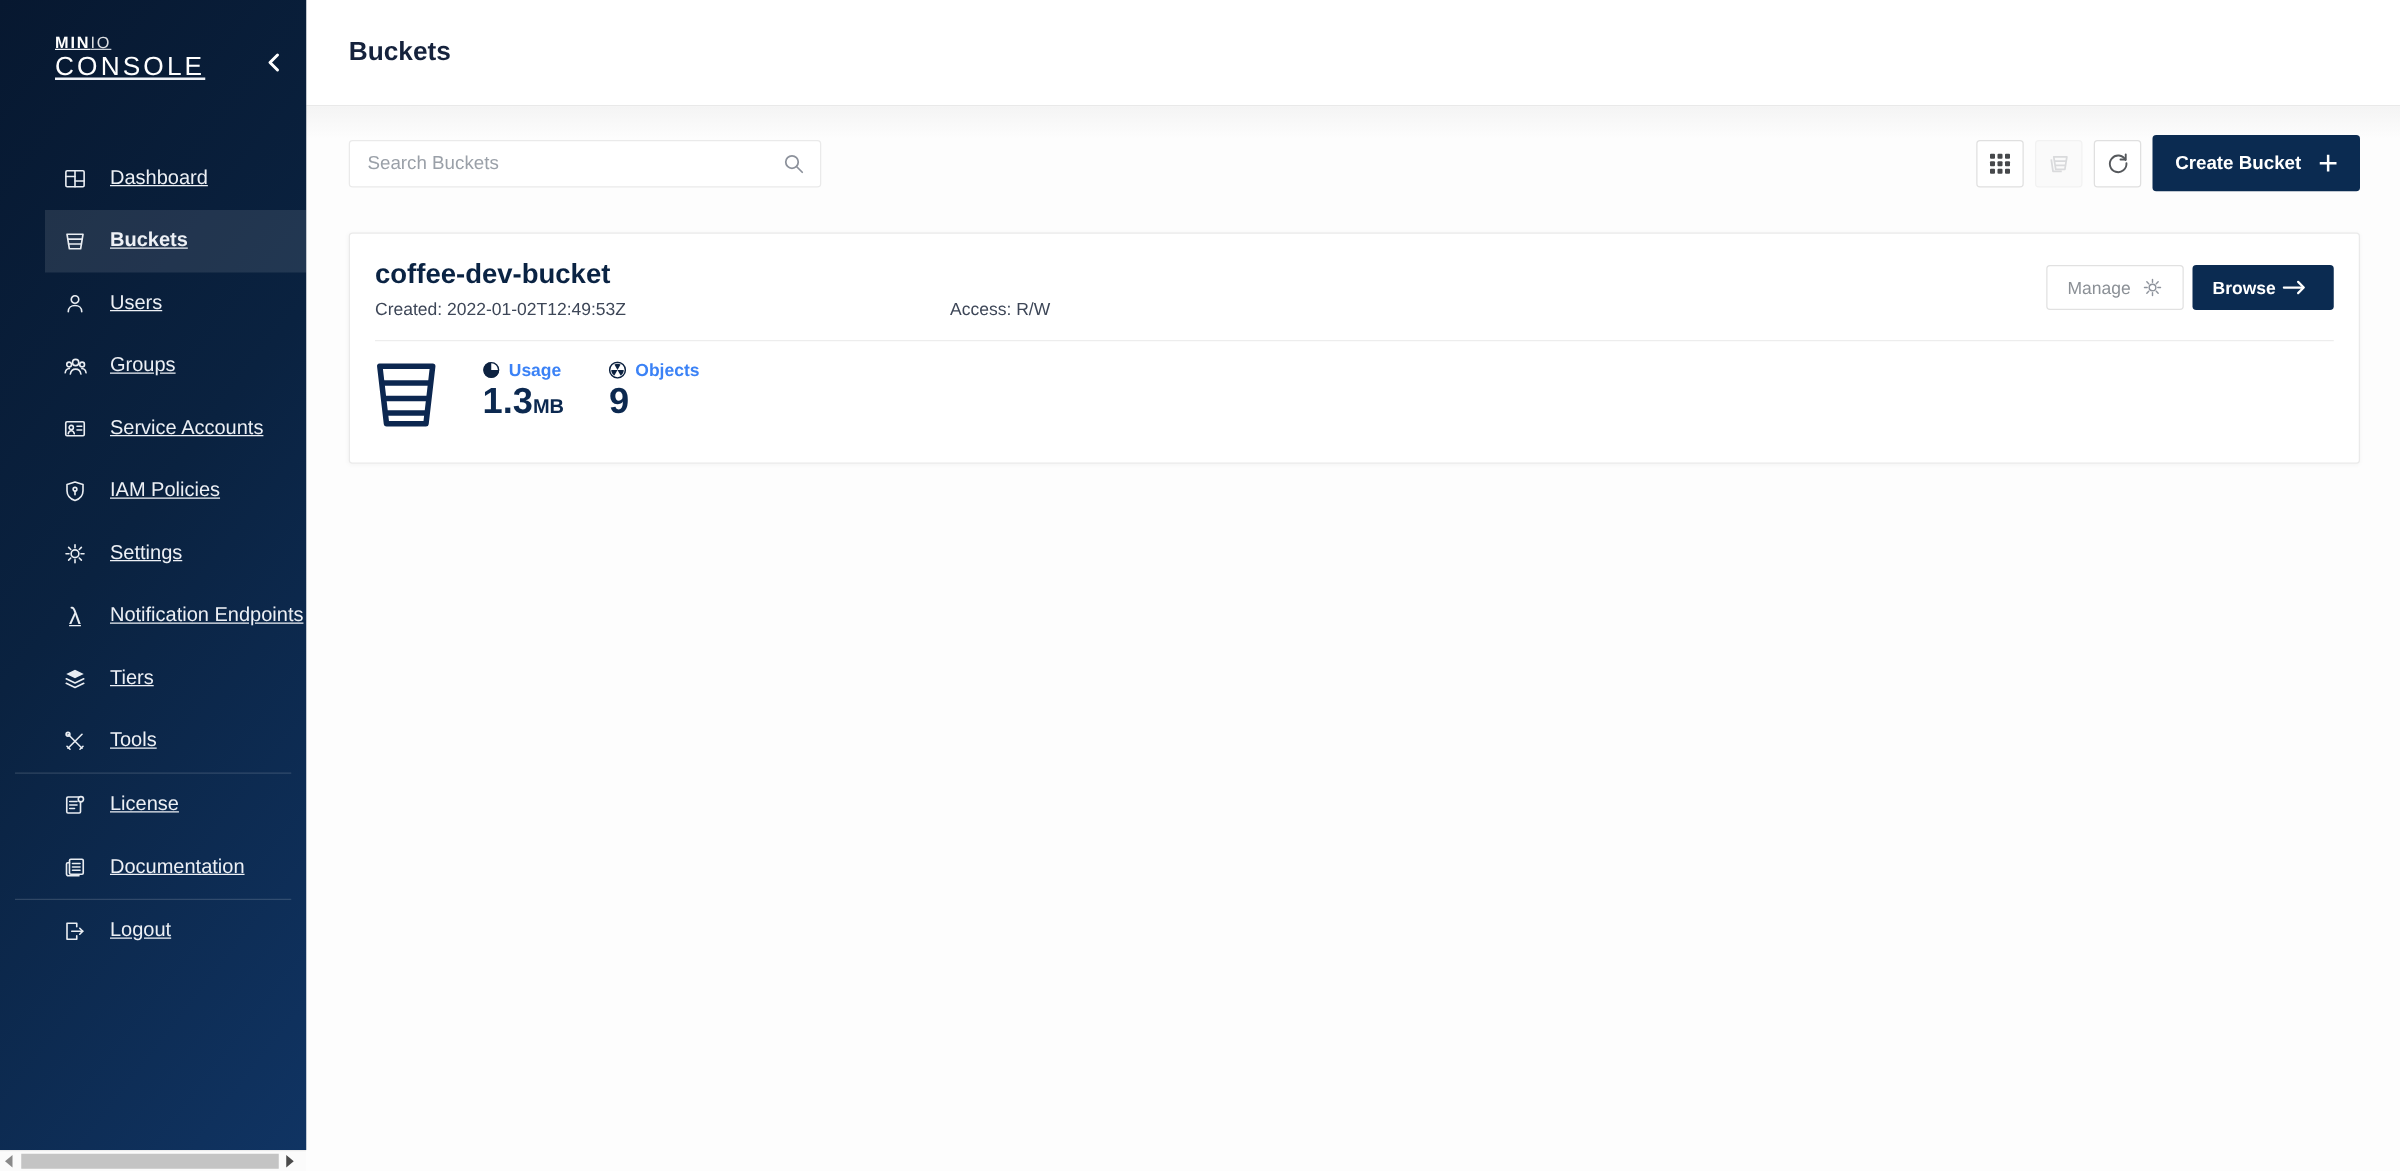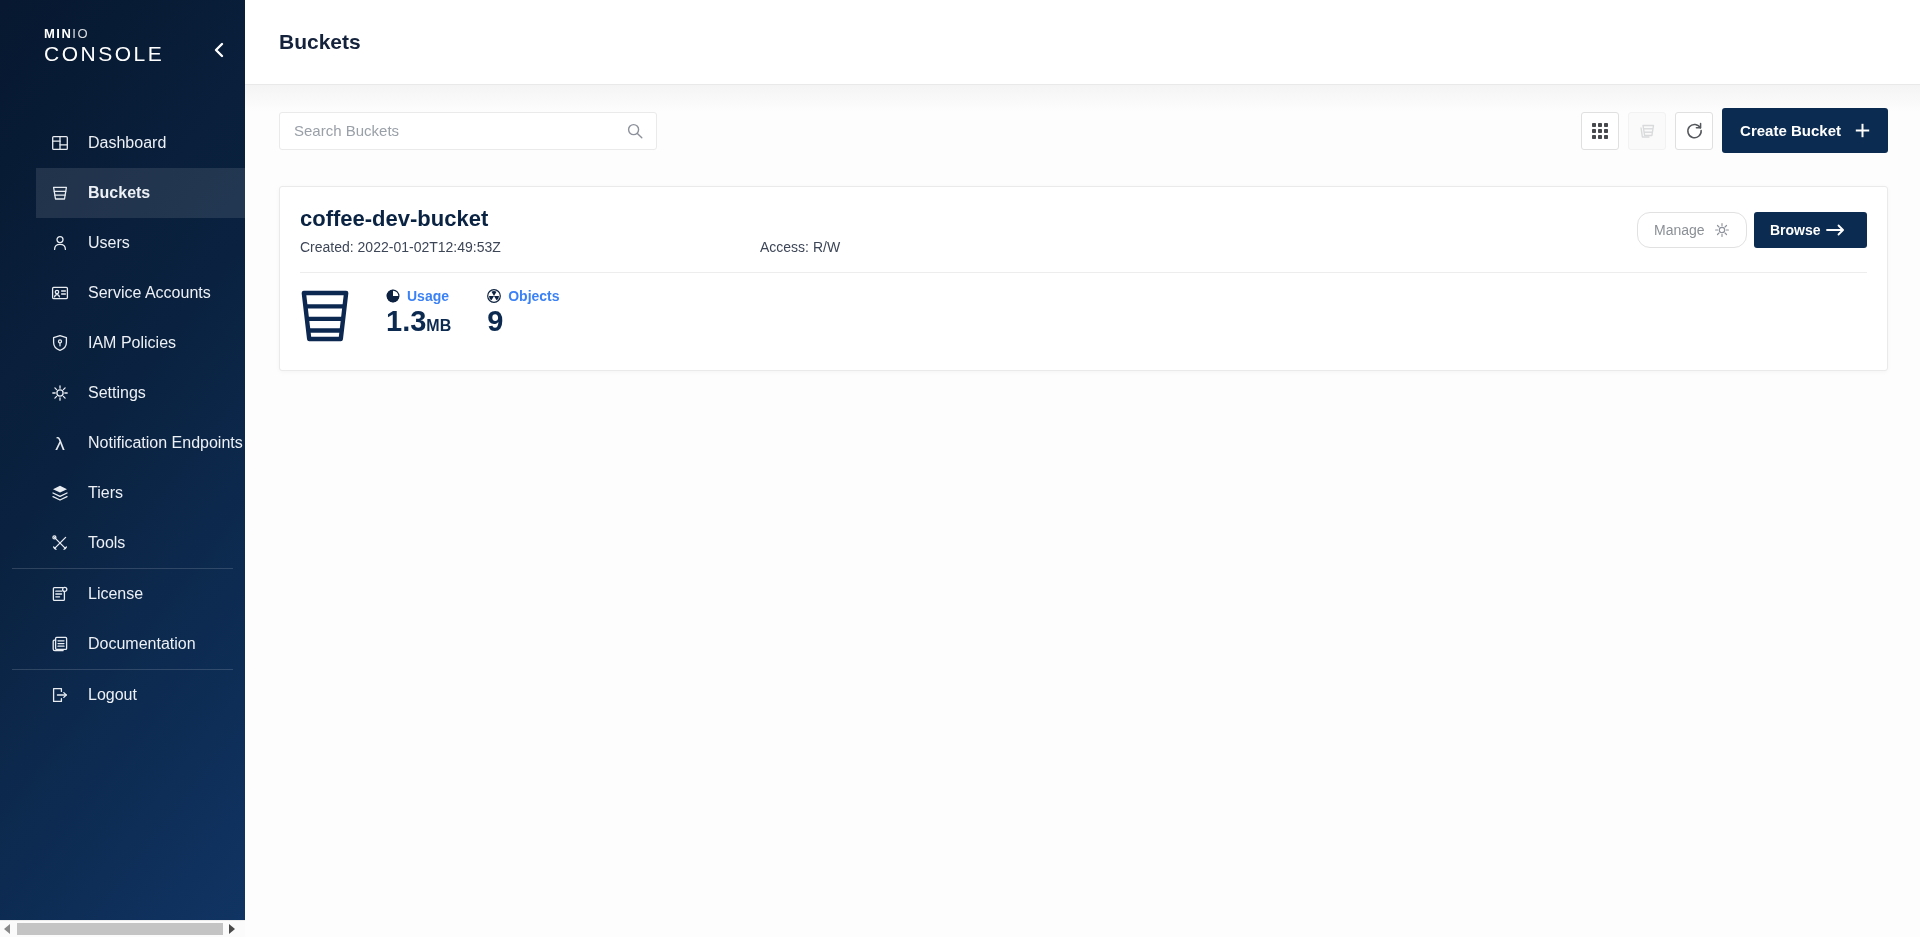--- a/index.html
+++ b/index.html
@@ -2,21 +2,21 @@
 <html><head>
 <meta charset="utf-8">
 <style>
   * { margin:0; padding:0; box-sizing:border-box; }
   html,body { width:1920px; height:937px; overflow:hidden; background:#fff;
               font-family:"Liberation Sans", sans-serif; }
 
   
   .sidebar { position:absolute; left:0; top:0; width:245px; height:920px;
              background:linear-gradient(128deg,#071830 0%,#0a2240 45%,#103463 100%);
-             color:#eef1f6; z-index:5; }
+             color:#eef1f6; z-index:5;text-decoration:underline; }
   .logo-area { position:relative; padding:26px 0 0 44px; height:85px; }
   .brand-line { font-size:13px; letter-spacing:1.5px; color:#fff; }
   .brand-bold { font-weight:700; }
   .brand-light { font-weight:400; opacity:.85; }
   .brand-console { font-size:21px; letter-spacing:2.5px; font-weight:400; color:#fff; margin-top:1px; }
   .collapse-btn { position:absolute; right:16px; top:40px; width:20px; height:20px;
                   display:flex; align-items:center; justify-content:center; cursor:pointer; }
 
   .nav { margin-top:33px; }
   .nav-item { height:50px; display:flex; align-items:center; padding-left:50px;
@@ -58,21 +58,21 @@
                  font-size:15px; font-weight:700; font-family:inherit; padding:0 18px;
                  display:flex; align-items:center; gap:14px; cursor:pointer; }
 
   
   .card { position:relative; margin-top:33px; background:#fff; border:1px solid #eaeaea;
           border-radius:3px; box-shadow:0 1px 4px rgba(0,0,0,.04); padding:19px 20px 26px; }
   .bucket-name { font-size:22px; font-weight:700; color:#0a2343; cursor:pointer; }
   .card-meta { display:flex; margin-top:7px; font-size:14px; color:#3d4657; }
   .card-meta .created { width:460px; }
   .card-actions { position:absolute; right:20px; top:25px; display:flex; gap:7px; }
-  .btn-manage { height:36px; min-width:110px; background:#fff; border:1px solid #e1e1e1; border-radius:13px;
+  .btn-manage { height:36px; min-width:110px; background:#fff; border:1px solid #e1e1e1; border-radius:3px;
                 color:#8b9096; font-size:14px; font-family:inherit; padding:0 16px;
                 display:flex; align-items:center; gap:9px; cursor:pointer; }
   .btn-browse { height:36px; min-width:113px; background:#0b2b51; border:none; border-radius:3px;
                 color:#fff; font-size:14px; font-weight:700; font-family:inherit; padding:0 16px;
                 display:flex; align-items:center; gap:5px; cursor:pointer; }
   .card-divider { height:1px; background:#ededed; margin:17px 0 15px; }
   .stats-row { display:flex; align-items:flex-start; }
   .metric { margin-left:36px; }
   .metric-head { display:flex; align-items:center; gap:7px; font-size:14px; font-weight:700; color:#3b82f6; }
   .metric-value { font-size:29px; font-weight:700; color:#0c2950; margin-top:2px; line-height:1.1; }
@@ -122,20 +122,33 @@
     <div class="nav-item">
       <span class="nicon">
         <svg width="18" height="18" viewBox="0 0 18 18">
             <circle cx="9" cy="5.6" r="3"></circle>
             <path d="M3.6 15.4c0-3.3 2.4-5 5.4-5s5.4 1.7 5.4 5"></path>
           </svg>
       </span>
       <span>Users</span>
     </div>
 
+    <div class="nav-item">
+      <span class="nicon">
+        <svg width="19" height="18" viewBox="0 0 19 18">
+            <circle cx="9.5" cy="6" r="2.5"></circle>
+            <circle cx="4.3" cy="7.6" r="1.9"></circle>
+            <circle cx="14.7" cy="7.6" r="1.9"></circle>
+            <path d="M1.2 14.2c.2-2 1.5-3.2 3.3-3.4"></path>
+            <path d="M14.5 10.8c1.8.2 3.1 1.4 3.3 3.4"></path>
+            <path d="M5.3 15.2c.4-2.6 2.1-3.9 4.2-3.9s3.8 1.3 4.2 3.9"></path>
+          </svg>
+      </span>
+      <span>Groups</span>
+    </div>
 
     <div class="nav-item">
       <span class="nicon">
         <svg width="18" height="18" viewBox="0 0 18 18">
             <rect x="1.6" y="3.4" width="14.8" height="11.2" rx="1"></rect>
             <circle cx="6" cy="8" r="1.7"></circle>
             <path d="M3.6 12.9c.3-1.5 1.2-2.3 2.4-2.3s2.1.8 2.4 2.3"></path>
             <line x1="10.6" y1="7" x2="14.4" y2="7"></line>
             <line x1="10.6" y1="10" x2="14.4" y2="10"></line>
           </svg>

